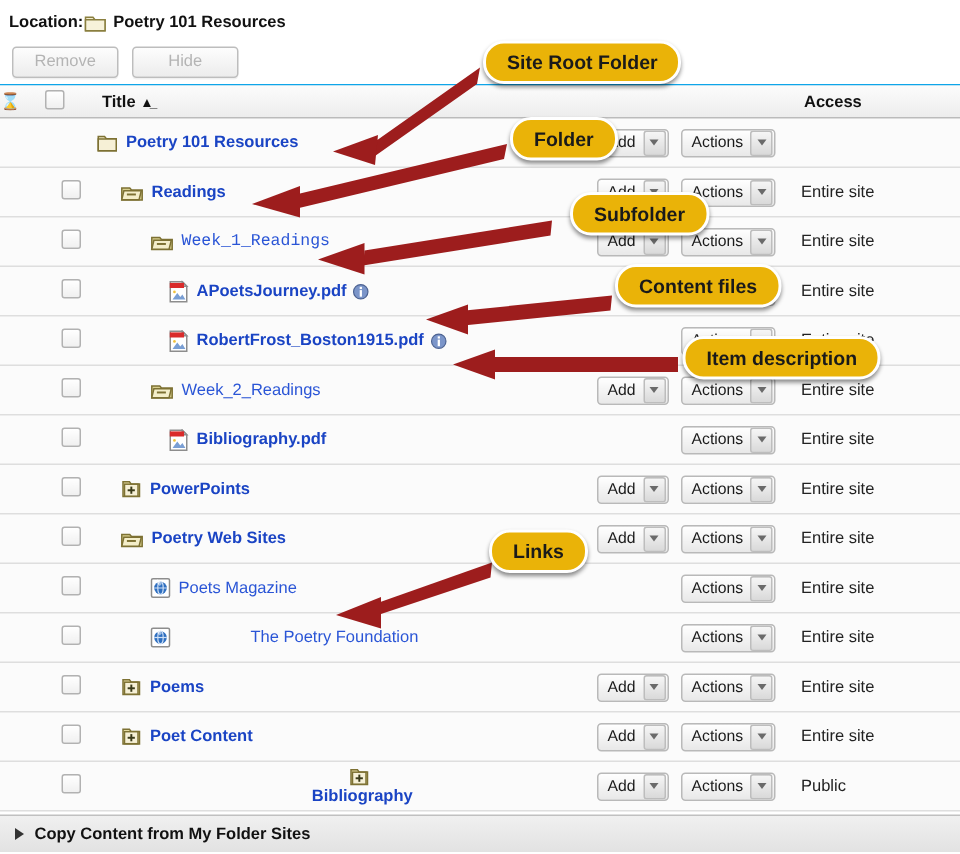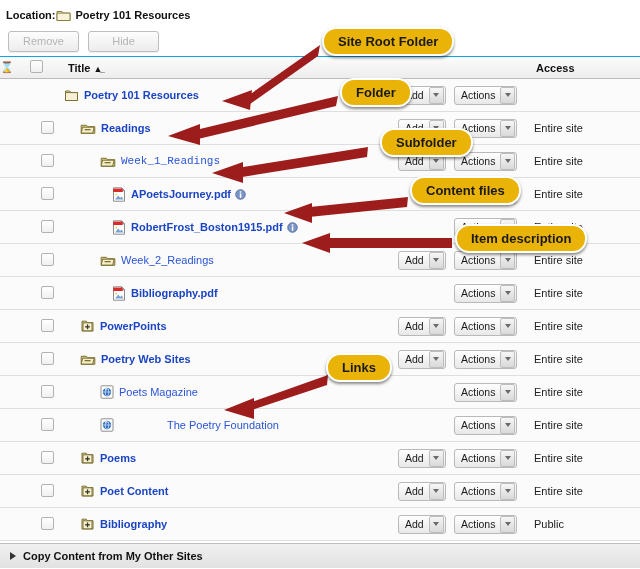--- a/index.html
+++ b/index.html
@@ -541,21 +541,21 @@
               <span class="arrowbox">
                 <span class="caret"></span>
               </span>
             </span></td>
           <td class="c-access">Entire site</td>
         </tr>
         <tr>
           <td class="c-icon"></td>
           <td class="c-check"><span class="cbox"></span></td>
           <td class="c-title">
-            <div class="title-cell" style="padding-left: 16px;">
+            <div class="title-cell" style="padding-left: 16px; flex-direction: column;">
               <span class="ico"><svg width="15" height="14" viewBox="0 0 15 14">
                   <path d="M2 2.2h4.3l1.1 1.4H13v8.4H2z" fill="#e8dfa6" stroke="#7d7133" stroke-width="1"></path>
                   <rect x="3" y="3.8" width="9" height="8" fill="#f6f0d6" stroke="#7d7133" stroke-width="1"></rect>
                   <rect x="6.9" y="5.4" width="1.3" height="4.8" fill="#3a3a1a"></rect>
                   <rect x="5.1" y="7.2" width="4.8" height="1.3" fill="#3a3a1a"></rect>
                 </svg></span>
               <a class="title-link bold">Bibliography</a>
             </div>
           </td>
           <td class="c-add"><span class="rowbtn">
@@ -570,21 +570,21 @@
                 <span class="caret"></span>
               </span>
             </span></td>
           <td class="c-access">Public</td>
         </tr>
       </tbody>
   </table>
 
   <div class="bottom-bar">
     <span class="tri-right"></span>
-    <span>Copy Content from My Other Sites</span>
+    <span>Copy Content from My Folder Sites</span>
   </div>
 
   <div class="anno-layer">
     <svg class="anno-arrow" width="640" height="569" style="left:0;top:0;">
       <g fill="#9d1d1d" stroke="none">
 
         <polygon points="320,45 252,93 236,99 247,107 250,104 318,56"></polygon>
         <polygon points="222,101 252,90 250,110"></polygon>
 
         <polygon points="338,96 200,129 198,139 336,106"></polygon>

